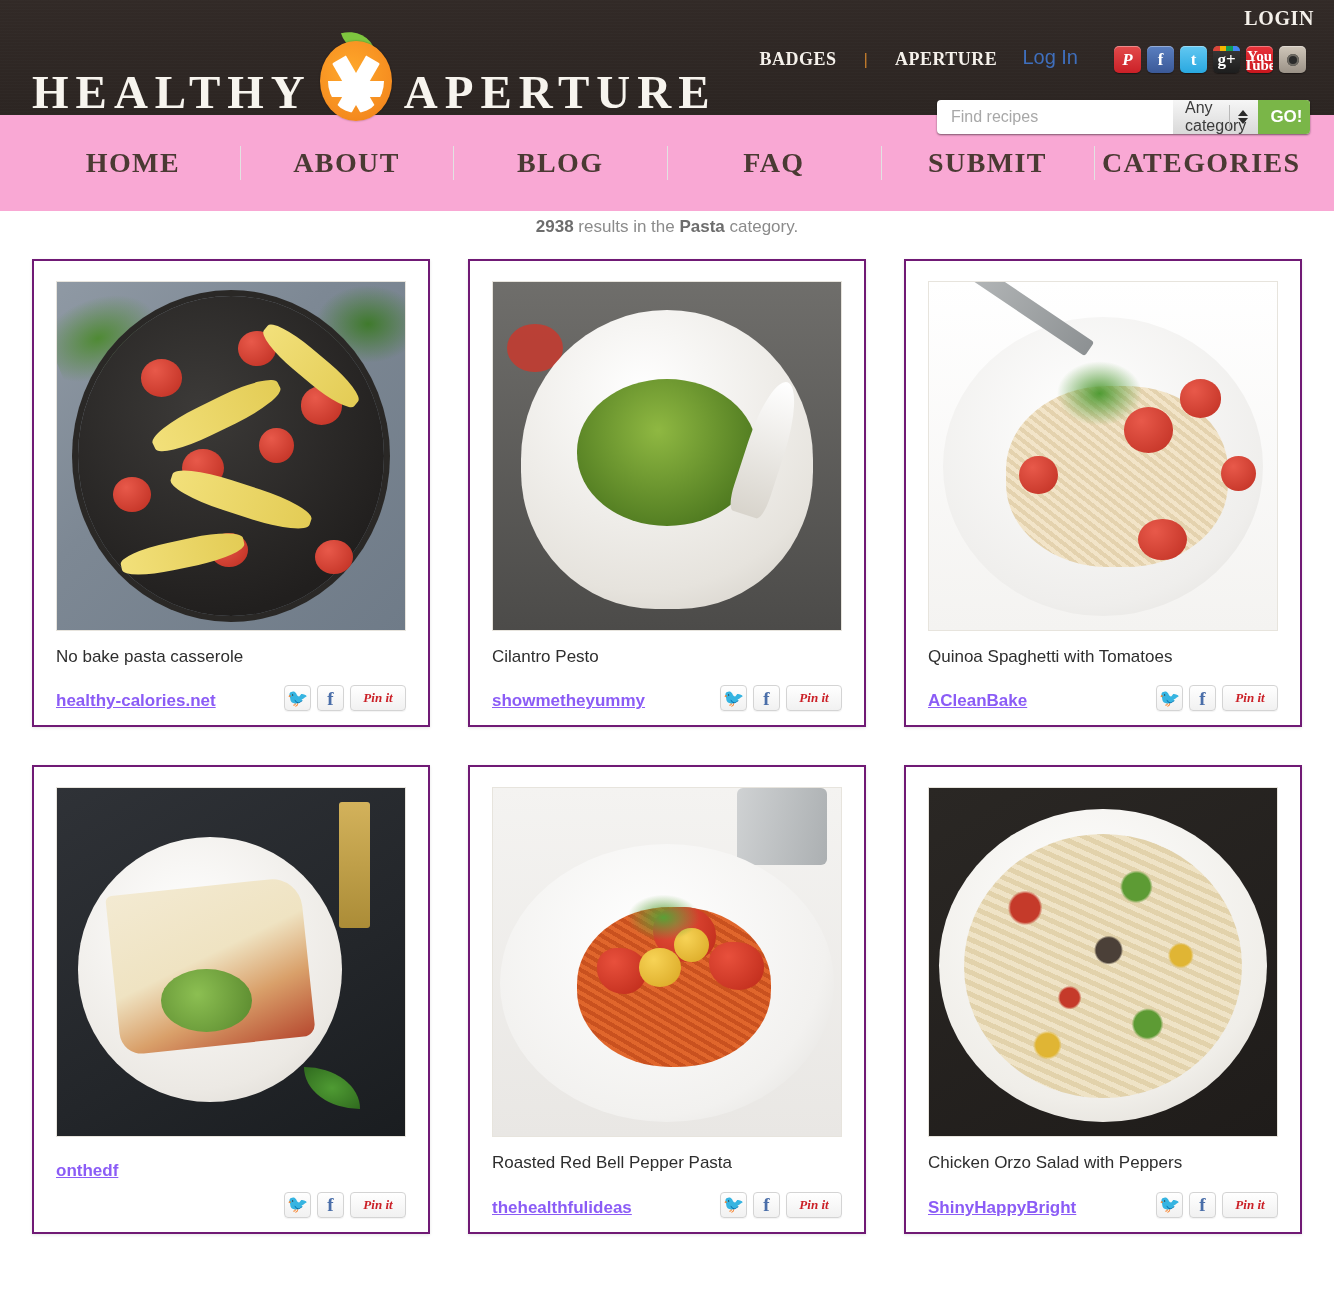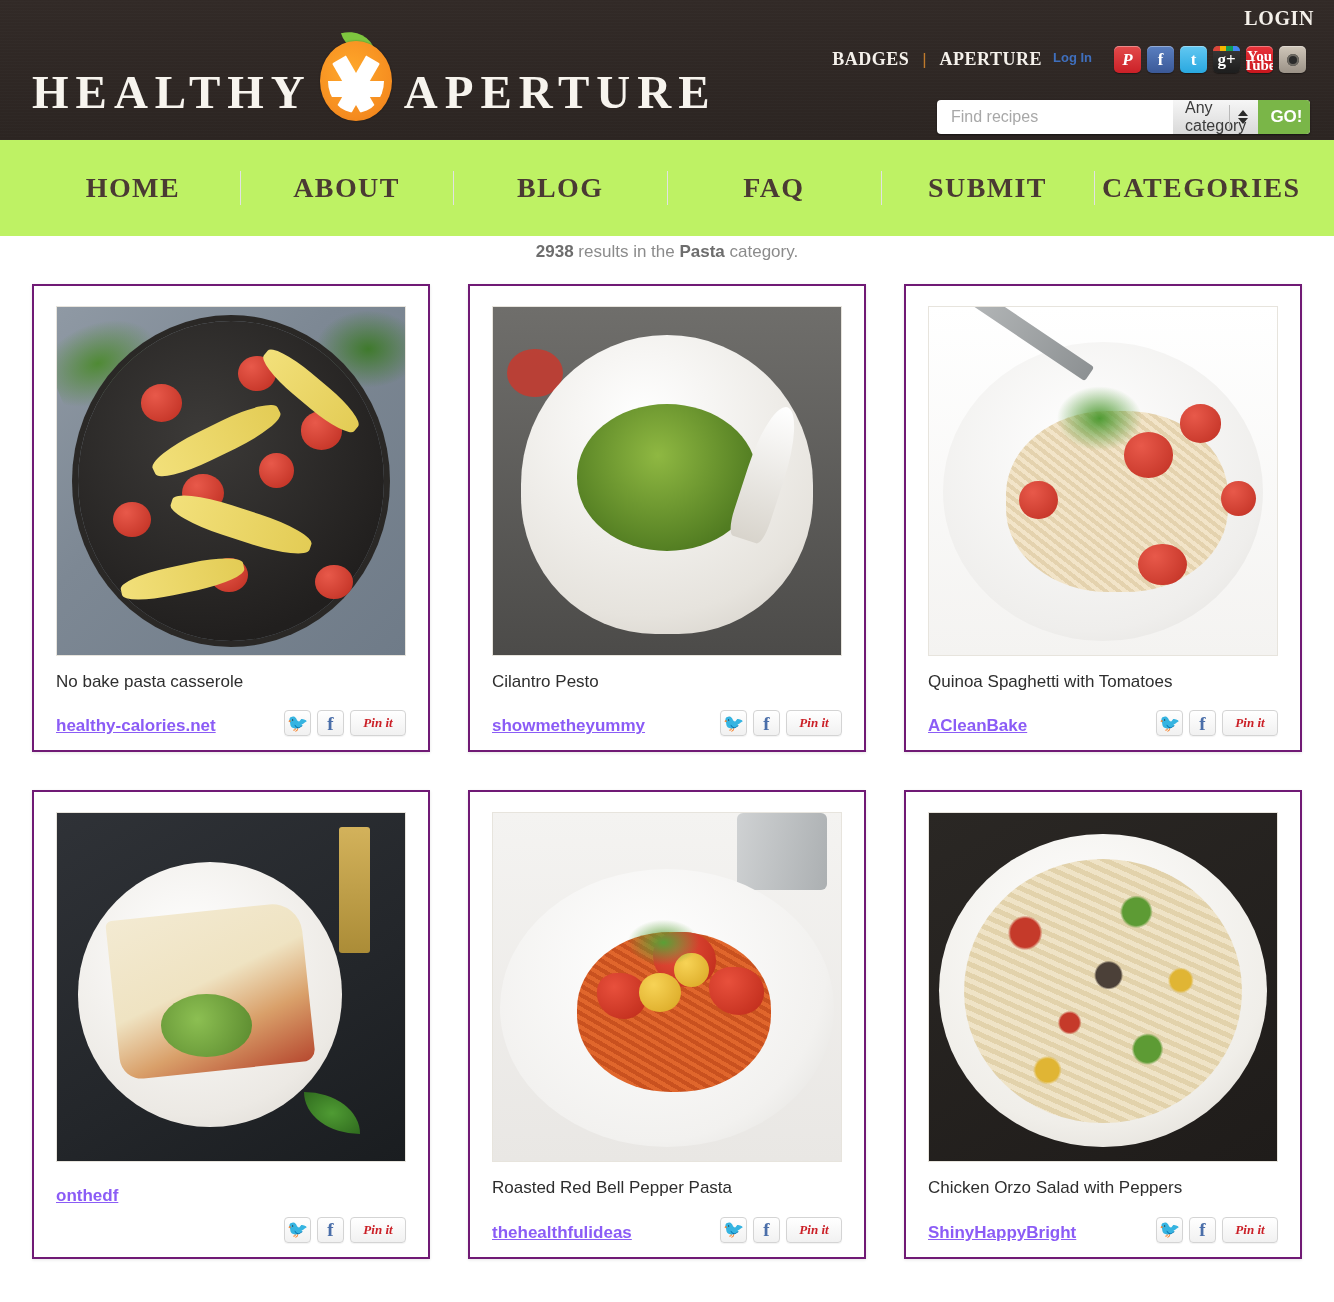--- a/index.html
+++ b/index.html
@@ -9,21 +9,21 @@
     width:1334px; height:1302px;
     background:#ffffff;
     font-family:"Liberation Sans", sans-serif;
     overflow:hidden;
     position:relative;
   }
 
   
   .header {
     position:relative;
-    height:140px;
+    height:115px;
     background:#2e2724;
     background-image:
       repeating-linear-gradient(0deg, rgba(255,255,255,0.012) 0 1px, rgba(0,0,0,0) 1px 3px),
       linear-gradient(180deg,#322a27 0%,#2c2522 100%);
   }
   .login-top {
     position:absolute; right:20px; top:7px;
     color:#f4f0ea;
     font-family:"Liberation Serif", serif;
     font-size:20px; font-weight:bold; letter-spacing:.6px;
@@ -61,30 +61,30 @@
   }
   .logo-shutter i {
     position:absolute; left:50%; top:50%;
     width:34px; height:16px; background:#ffffff;
     transform-origin:0 50%;
     display:block;
   }
 
   .utility {
     position:absolute; right:28px; top:46px;
-    display:flex; align-items:center; gap:0;
+    display:flex; align-items:center; gap:14px;
   }
   .util-link {
     font-family:"Liberation Serif", serif;
     font-size:18px; font-weight:bold; color:#f5f1eb;
     letter-spacing:.5px; cursor:pointer;
   }
   .util-sep { color:#c07a2c; margin:0 13px; font-size:17px; }
   .util-login {
-    color:#3f6fbd; font-size:13px; font-weight:bold;
+    color:#3f6fbd; font-size:20px; font-weight:normal;
     margin-left:11px; margin-top:-4px; cursor:pointer;
   }
   .socials { display:flex; gap:6px; margin-left:22px; }
   .s-ico {
     width:27px; height:27px; border-radius:5px;
     display:flex; align-items:center; justify-content:center;
     color:#fff; font-weight:bold; cursor:pointer;
     font-family:"Liberation Serif", serif;
     font-size:17px; line-height:1;
     box-shadow:inset 0 1px 0 rgba(255,255,255,.35), 0 1px 1px rgba(0,0,0,.4);
@@ -132,21 +132,21 @@
   .cat-arrows .up { border-bottom:6px solid #2b2b2b; }
   .cat-arrows .dn { border-top:6px solid #2b2b2b; }
   .go-btn {
     background:#7ab648; color:#fff; border:none;
     font-size:17px; font-weight:bold; padding:0 12px;
     cursor:pointer; font-family:"Liberation Sans", sans-serif;
   }
 
   
   .nav {
-    height:96px; background:#bef264;
+    height:96px; background:#f9a8d4;
     display:flex; align-items:center;
     padding:0 26px;
   }
   .nav-item {
     flex:1; text-align:center;
     font-family:"Liberation Serif", serif;
     font-size:28px; font-weight:bold;
     color:#4a3a33; letter-spacing:1.4px;
     cursor:pointer; position:relative;
   }

